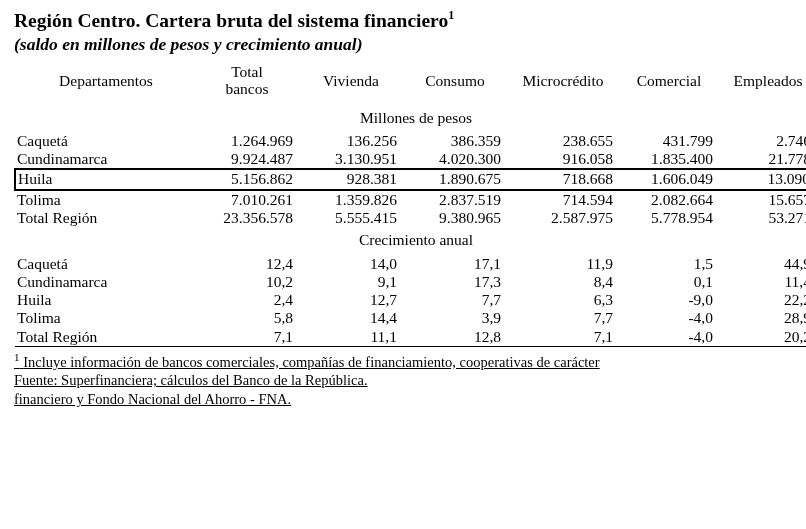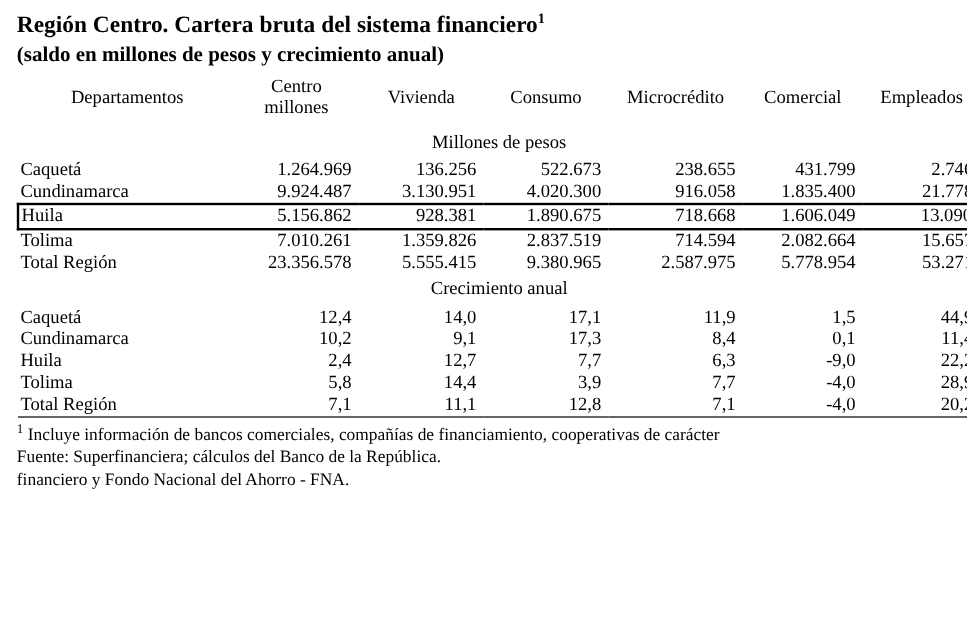--- a/index.html
+++ b/index.html
@@ -32,20 +32,21 @@
     font-size: 12px;
     vertical-align: super;
     font-weight: bold;
   }
   .subtitle {
     font-size: 17.5px;
     font-weight: bold;
     line-height: 1.2;
     margin: 1px 0 3px 0;
     white-space: nowrap;
+    font-style: italic;
   }
   table.data {
     width: 778px;
     border-collapse: collapse;
     font-size: 15.5px;
     table-layout: fixed;
   }
   table.data td, table.data th {
     padding: 0;
     font-weight: normal;
@@ -92,20 +93,21 @@
     border-right: 2px solid #000;
   }
   .footnotes {
     margin-top: 3px;
     font-size: 14.5px;
     line-height: 1.28;
     width: 778px;
   }
   .footnotes .fn-line {
     white-space: nowrap;
+    text-decoration: underline;
   }
   .footnotes .marker {
     font-size: 11px;
     vertical-align: super;
   }
   .col-dept { width: 180px; }
   .col-num  { width: 104px; }
   .col-micro { width: 112px; }
   .col-com  { width: 100px; }
   .col-emp  { width: 98px; }
@@ -127,41 +129,41 @@
       <col class="col-num">
       <col class="col-num">
       <col class="col-micro">
       <col class="col-com">
       <col class="col-emp">
     </colgroup>
     <thead>
       <tr class="head-row rule-top rule-bottom">
         <th class="first">Departamentos</th>
         <th>
-          <span>Centro</span><br>
-          <span>millones</span>
+          <span>Total</span><br>
+          <span>bancos</span>
         </th>
         <th>Vivienda</th>
         <th>Consumo</th>
         <th>Microcrédito</th>
         <th>Comercial</th>
         <th>Empleados</th>
       </tr>
     </thead>
     <tbody>
 
       <tr class="section">
         <td colspan="7">Millones de pesos</td>
       </tr>
 
       <tr>
         <td class="label">Caquetá</td>
         <td class="pad-r">1.264.969</td>
         <td class="pad-r">136.256</td>
-        <td class="pad-r">522.673</td>
+        <td class="pad-r">386.359</td>
         <td class="pad-r">238.655</td>
         <td class="pad-r">431.799</td>
         <td class="pad-r">2.746</td>
       </tr>
 
       <tr>
         <td class="label">Cundinamarca</td>
         <td class="pad-r">9.924.487</td>
         <td class="pad-r">3.130.951</td>
         <td class="pad-r">4.020.300</td>

